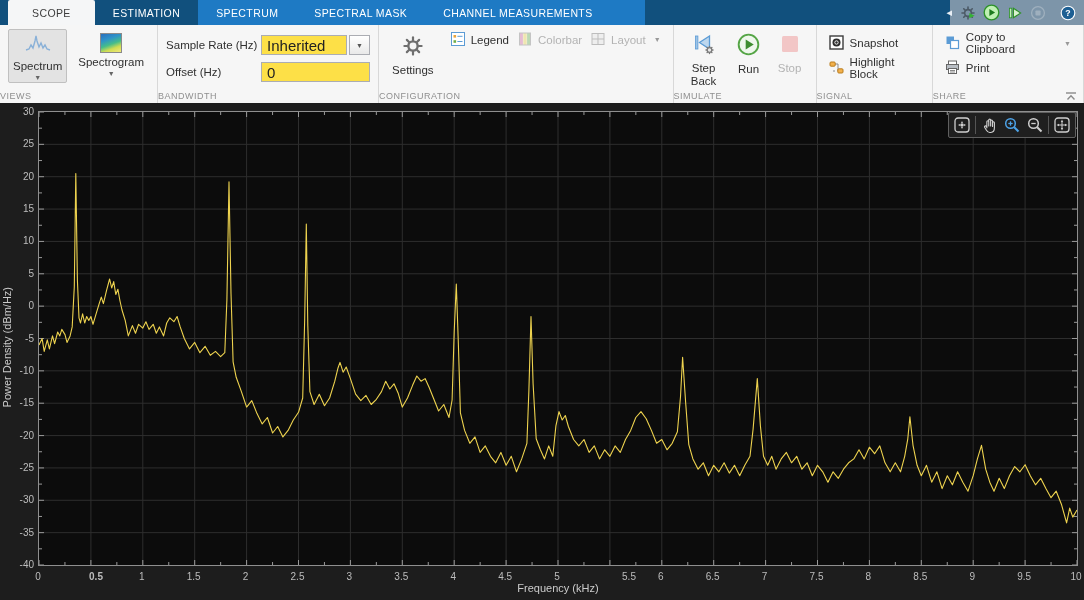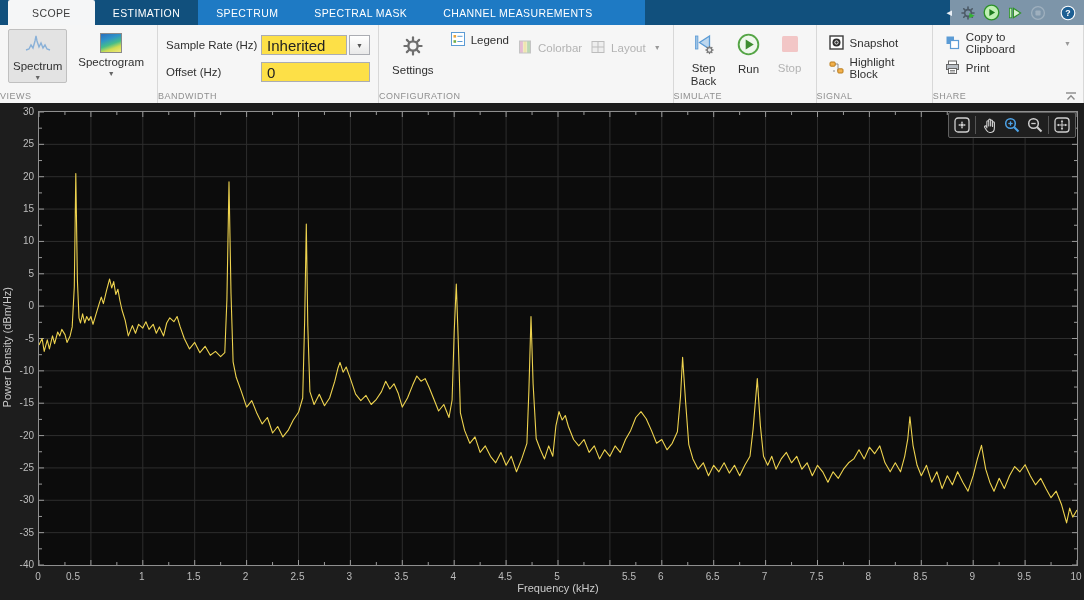--- a/index.html
+++ b/index.html
@@ -31,21 +31,21 @@
 
   .bw-row { display:flex; align-items:center; height:22px; margin-top:5px; }
   .bw-label { width:95px; font-size:11.5px; color:#303030; }
   .field { width:86px; height:20px; border:1px solid #abadb3; background:#fde047; font-size:15px; color:#222; display:flex; align-items:center; padding:4px 5px; }
   .dropbtn { width:21px; height:20px; margin-left:2px; border:1px solid #abadb3; background:linear-gradient(#ffffff,#e9e9e9); display:flex; align-items:center; justify-content:center; font-size:7px; color:#555; cursor:pointer; }
   input.field { outline:none; }
 
   .cfg-wrap { display:flex; gap:8px; }
   .smallcol { display:flex; flex-direction:row; justify-content:flex-start; gap:1px; padding-top:1px; }
   .smallbtn { display:flex; align-items:center; gap:6px; height:19px; padding:0 4px; font-size:11.5px; color:#303030; cursor:pointer; border-radius:2px; }
-  .smallbtn.disabled { color:#b3b3b3; cursor:default;margin-top:8px; }
+  .smallbtn.disabled { color:#b3b3b3; cursor:default; }
   .smallbtn .caret { font-size:7px; color:#999; margin-left:2px; }
 
   .sim-row { display:flex; gap:4px; }
   .sig-col .smallbtn, .share-col .smallbtn { height:22px; margin-top:3px; }
 
   .collapse-btn { position:absolute; right:6px; bottom:3px; width:14px; height:12px; cursor:pointer; }
 
   
   .plot { position:absolute; top:103px; left:0; width:1084px; height:497px; background:#1d1d1d; }
   .axes { position:absolute; left:38px; top:8px; width:1040px; height:455px; background:#0c0c0c; border:1px solid #8f8f8f; }
@@ -493,21 +493,21 @@
           <line x1="1033" y1="32.357142857142854" x2="1038" y2="32.357142857142854" stroke="#9a9a9a"></line>
           <line x1="0" y1="16.178571428571427" x2="3" y2="16.178571428571427" stroke="#9a9a9a"></line>
           <line x1="1035" y1="16.178571428571427" x2="1038" y2="16.178571428571427" stroke="#9a9a9a"></line>
           <line x1="0" y1="0" x2="5" y2="0" stroke="#9a9a9a"></line>
           <line x1="1033" y1="0" x2="1038" y2="0" stroke="#9a9a9a"></line>
           <polyline points="0.0,233.0 3.1,226.5 5.2,239.4 8.3,227.8 10.4,236.9 13.5,223.9 15.6,231.7 18.7,220.0 20.8,223.9 22.8,217.4 26.0,222.6 28.0,230.4 31.1,223.9 33.2,214.9 35.3,174.7 36.8,61.5 38.4,168.3 40.0,205.8 41.5,211.0 43.6,201.9 45.7,211.0 47.7,204.5 49.8,208.4 51.9,204.5 54.0,212.3 57.1,201.9 60.2,191.6 62.3,185.1 64.4,191.6 67.5,178.6 70.6,167.0 72.7,176.0 74.7,169.6 76.8,182.5 78.9,177.3 81.0,189.0 83.0,198.0 86.2,208.4 89.3,223.9 93.4,213.6 96.5,221.3 99.6,212.3 103.8,216.1 106.9,209.7 110.0,217.4 114.2,212.3 117.3,221.3 120.4,214.9 124.6,223.9 127.7,211.0 130.8,205.8 134.9,209.7 138.1,204.5 141.2,214.9 145.3,226.5 150.5,236.9 155.7,230.4 160.9,240.7 166.1,234.3 171.3,243.3 176.5,239.4 181.6,244.6 185.8,240.7 187.9,187.7 190.0,69.9 192.0,181.2 194.1,249.8 197.2,265.3 202.4,279.6 207.6,295.1 212.8,288.6 218.0,301.6 223.2,311.9 228.4,305.5 233.6,321.0 238.7,314.5 243.9,324.9 249.1,318.4 254.3,308.0 259.5,300.3 263.7,286.0 265.7,207.1 267.3,112.0 268.8,213.6 270.9,279.6 275.1,292.5 280.3,282.2 285.5,293.8 290.6,286.0 295.8,269.2 298.9,256.3 301.0,250.4 304.1,260.2 307.2,255.0 311.4,266.6 316.6,282.2 321.8,288.6 327.0,283.4 332.2,292.5 337.4,287.3 342.5,279.6 346.7,269.2 350.8,277.0 355.0,271.8 359.1,280.9 363.3,295.1 368.5,286.0 373.7,273.1 377.8,264.0 382.0,269.2 386.1,266.6 390.3,275.7 394.4,286.0 399.6,299.0 404.8,292.5 410.0,305.5 413.1,288.0 415.2,220.0 417.3,172.1 419.4,233.0 421.4,300.9 425.6,318.4 430.8,331.3 436.0,324.9 441.1,340.4 446.3,333.9 451.5,344.3 456.7,350.8 461.9,340.4 467.1,353.3 472.3,344.3 477.5,359.8 482.7,346.9 487.9,331.3 489.9,278.3 492.0,204.5 494.1,271.8 497.2,326.8 501.4,337.8 505.5,346.9 509.7,333.9 513.8,344.3 516.9,313.9 520.0,299.6 523.2,308.0 526.3,303.5 529.4,314.5 534.6,327.5 539.8,333.9 545.0,327.5 550.1,340.4 555.3,333.9 560.5,346.9 565.7,337.8 570.9,344.3 576.1,333.9 581.3,340.4 586.5,327.5 591.7,318.4 596.8,305.5 602.0,299.6 607.2,306.7 612.4,318.4 617.6,331.3 622.8,327.5 628.0,337.8 633.2,331.3 638.4,319.7 641.5,284.7 643.6,245.3 646.7,291.2 649.8,332.6 653.9,346.9 659.1,357.2 664.3,350.8 669.5,363.7 674.7,353.3 679.9,359.8 685.1,350.8 690.3,361.1 695.5,353.3 700.7,363.7 705.8,353.3 711.0,344.3 714.1,317.1 718.3,266.6 721.4,313.9 724.5,344.3 728.7,353.3 732.8,344.3 737.0,357.2 742.2,346.9 747.4,340.4 752.5,350.8 757.7,344.3 762.9,357.2 768.1,350.8 773.3,363.7 778.5,353.3 783.7,359.8 788.9,370.2 794.1,359.8 799.3,366.3 804.5,357.2 809.6,350.8 814.8,346.9 820.0,337.8 825.2,346.9 830.4,335.2 835.6,341.7 840.8,333.9 846.0,350.8 851.2,359.8 856.3,350.8 861.5,359.8 865.7,344.3 868.8,326.8 870.9,304.8 874.0,333.3 878.1,353.3 882.3,363.7 887.5,353.3 892.7,370.2 897.9,359.8 903.1,376.6 908.3,363.7 913.4,372.8 918.6,359.8 923.8,370.2 929.0,379.2 934.2,363.7 938.4,346.9 942.5,333.3 946.7,357.2 950.8,370.2 955.0,379.2 960.2,366.3 965.3,376.6 970.5,363.7 975.7,354.6 980.9,359.8 986.1,352.7 991.3,363.7 996.5,372.8 1001.7,366.3 1006.9,376.6 1012.0,385.7 1017.2,379.2 1022.4,392.2 1027.6,410.9 1030.7,396.1 1033.8,405.1 1038.0,398.0" fill="none" stroke="#eed34f" stroke-width="1.1" stroke-linejoin="round"></polyline>
         </svg>
     </div>
     <div id="x-tick-labels">
         <div class="xtick" style="left: 18px;">0</div>
-        <div class="xtick" style="left: 53px;">0.5</div>
+        <div class="xtick" style="left: 76px; font-weight: bold;">0.5</div>
         <div class="xtick" style="left: 121.8px;">1</div>
         <div class="xtick" style="left: 173.7px;">1.5</div>
         <div class="xtick" style="left: 225.6px;">2</div>
         <div class="xtick" style="left: 277.5px;">2.5</div>
         <div class="xtick" style="left: 329.4px;">3</div>
         <div class="xtick" style="left: 381.3px;">3.5</div>
         <div class="xtick" style="left: 433.2px;">4</div>
         <div class="xtick" style="left: 485.1px;">4.5</div>
         <div class="xtick" style="left: 537px;">5</div>
         <div class="xtick" style="left: 609px;">5.5</div>

